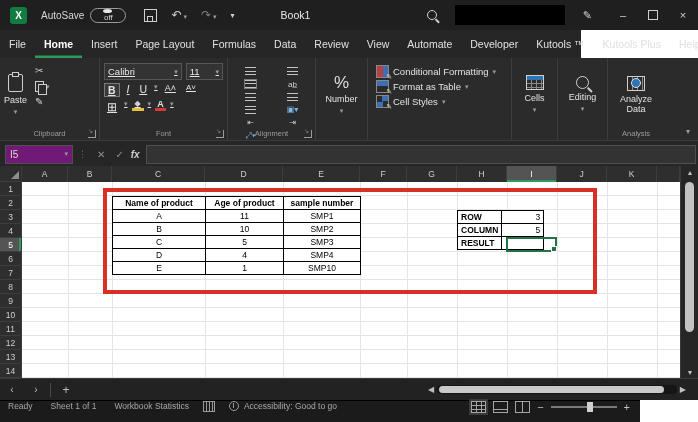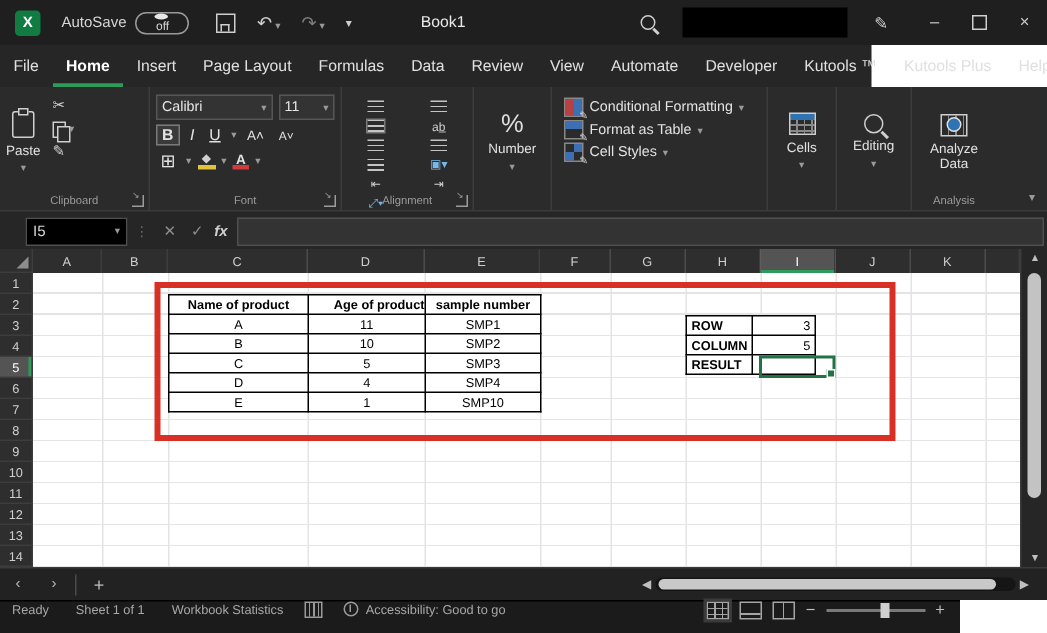--- a/index.html
+++ b/index.html
@@ -37,21 +37,21 @@
   .grp{position:relative;border-right:1px solid #3d3d3d;height:100%;box-sizing:border-box;padding:5px 4px 14px 4px;}
   .glabel{position:absolute;bottom:2px;left:0;right:0;text-align:center;font-size:7.5px;color:#9b9b9b;}
   .launcher{position:absolute;bottom:2px;right:3px;width:7px;height:7px;border-bottom:1px solid #9b9b9b;border-right:1px solid #9b9b9b;font-size:6px;color:#9b9b9b;line-height:3px;}
   .bigbtn{display:flex;flex-direction:column;align-items:center;justify-content:center;gap:3px;font-size:9px;height:100%;}
   .ic-clip{width:13px;height:16px;border:1px solid #cfcfcf;border-radius:2px;position:relative;}
   .ic-clip:before{content:"";position:absolute;top:-3px;left:3px;width:5px;height:3px;border:1px solid #cfcfcf;background:#2b2b2b;}
   .minicol{display:flex;flex-direction:column;justify-content:flex-start;gap:5px;padding-top:3px;}
   .mi{font-size:10px;color:#cfcfcf;line-height:10px;display:flex;align-items:center;gap:2px;}
   .ic-copy{width:7px;height:9px;border:1px solid #cfcfcf;position:relative;}
   .ic-copy:after{content:"";position:absolute;left:2px;top:2px;width:7px;height:9px;border:1px solid #cfcfcf;background:#2b2b2b;}
-  .row{display:flex;align-items:center;gap:4px;}
+  .row{display:flex;gap:4px;text-decoration:underline;}
   .combo{background:#333;border:1px solid #565656;height:15px;display:flex;align-items:center;
          font-size:9.5px;padding:0 3px;justify-content:space-between;color:#e6e6e6;}
   .chev{color:#9a9a9a;font-size:7px;}
   .fbtn{font-size:10.5px;color:#e3e3e3;padding:0 3px;}
   .boxed{border:1px solid #7a7a7a;background:#3a3a3a;}
   .bar-y{width:12px;height:3px;background:#e2c23c;}
   .bar-r{width:11px;height:3px;background:#d23b3b;}
   .stk{display:flex;flex-direction:column;align-items:center;line-height:8px;}
   .albars{width:11px;height:8px;background:repeating-linear-gradient(to bottom,#c4c4c4 0 1px,transparent 1px 3.5px);}
   .alwrap{display:grid;grid-template-columns:repeat(2,1fr);gap:4px 5px;align-items:center;justify-items:center;padding-top:4px;}
@@ -68,21 +68,21 @@
      repeating-linear-gradient(to right,transparent 0 4px,#8a8a8a 4px 5px);}
   .ic-mag{width:11px;height:11px;border:1.5px solid #cfcfcf;border-radius:50%;position:relative;}
   .ic-mag:after{content:"";position:absolute;width:6px;height:1.5px;background:#cfcfcf;transform:rotate(45deg);right:-5px;bottom:-2px;}
   .ic-analyze{width:16px;height:13px;border:1px solid #cfcfcf;position:relative;
      background:repeating-linear-gradient(to right,transparent 0 4px,#8a8a8a 4px 5px);}
   .ic-analyze:after{content:"";position:absolute;left:3px;top:1px;width:8px;height:8px;border:1.5px solid #e0e0e0;border-radius:50%;background:#2e74b5;}
   .collapse-chev{position:absolute;right:8px;bottom:4px;color:#9a9a9a;font-size:8px;}
   
   .fbar{position:absolute;top:140px;left:0;width:698px;height:26px;background:#262626;
         border-top:1px solid #3a3a3a;display:flex;align-items:center;font-size:10px;color:#d8d8d8;}
-  .namebox{width:58px;height:17px;background:#000000;border:1px solid #4f4f4f;margin-left:17px;
+  .namebox{width:58px;height:17px;background:#701a75;border:1px solid #4f4f4f;margin-left:5px;
            display:flex;align-items:center;justify-content:space-between;padding:0 4px;}
   .fsep{color:#6e6e6e;margin:0 5px;font-size:9px;}
   .fico{color:#8f8f8f;font-size:10px;margin:0 5px;}
   .fx{font-style:italic;font-weight:bold;color:#cfcfcf;margin:0 6px 0 2px;}
   .finput{flex:1;height:17px;background:#333;border:1px solid #4f4f4f;margin-right:2px;color:#e6e6e6;padding-left:4px;}
   
   .grid{position:absolute;top:166px;left:0;width:698px;height:212px;background:#fff;}
   .corner{position:absolute;left:0;top:0;width:22px;height:16px;background:#2e2e2e;border-right:1px solid #3d3d3d;border-bottom:1px solid #3d3d3d;box-sizing:border-box;}
   .corner:after{content:"";position:absolute;right:2px;bottom:2px;border-left:8px solid transparent;border-bottom:8px solid #8d8d8d;}
   .colhdrs{position:absolute;left:22px;top:0;height:16px;display:flex;}
@@ -375,21 +375,21 @@
     <div class="vline" style="left:457px;"></div>
     <div class="vline" style="left:507px;"></div>
     <div class="vline" style="left:557px;"></div>
     <div class="vline" style="left:607px;"></div>
     <div class="vline" style="left:657px;"></div>
 
     <table class="ptable">
       <tbody>
           <tr class="hdr">
         <td style="width:93px;">Name of product</td>
-        <td style="width:78px;text-align:right;">Age of product</td>
+        <td style="width:78px;">Age of product</td>
         <td style="width:77px;">sample number</td>
       </tr>
       <tr>
         <td>A</td>
         <td>11</td>
         <td>SMP1</td>
       </tr>
       <tr>
         <td>B</td>
         <td>10</td>

